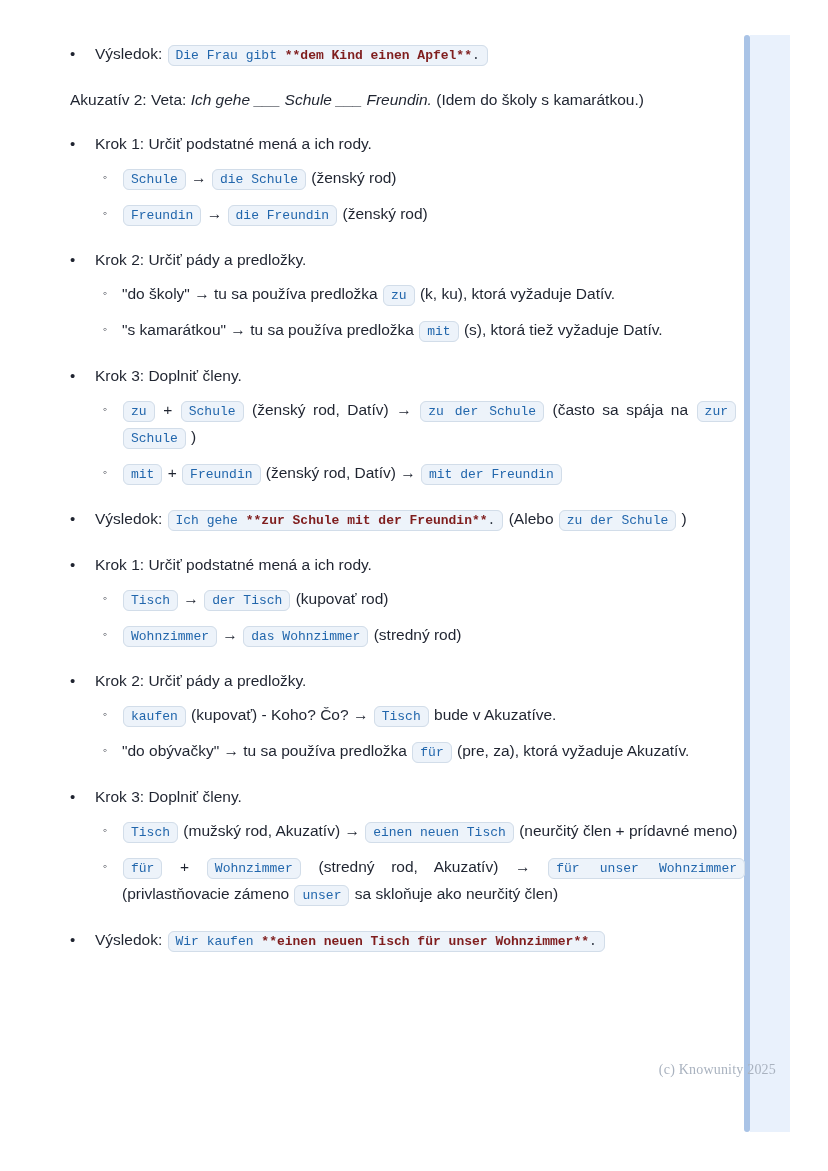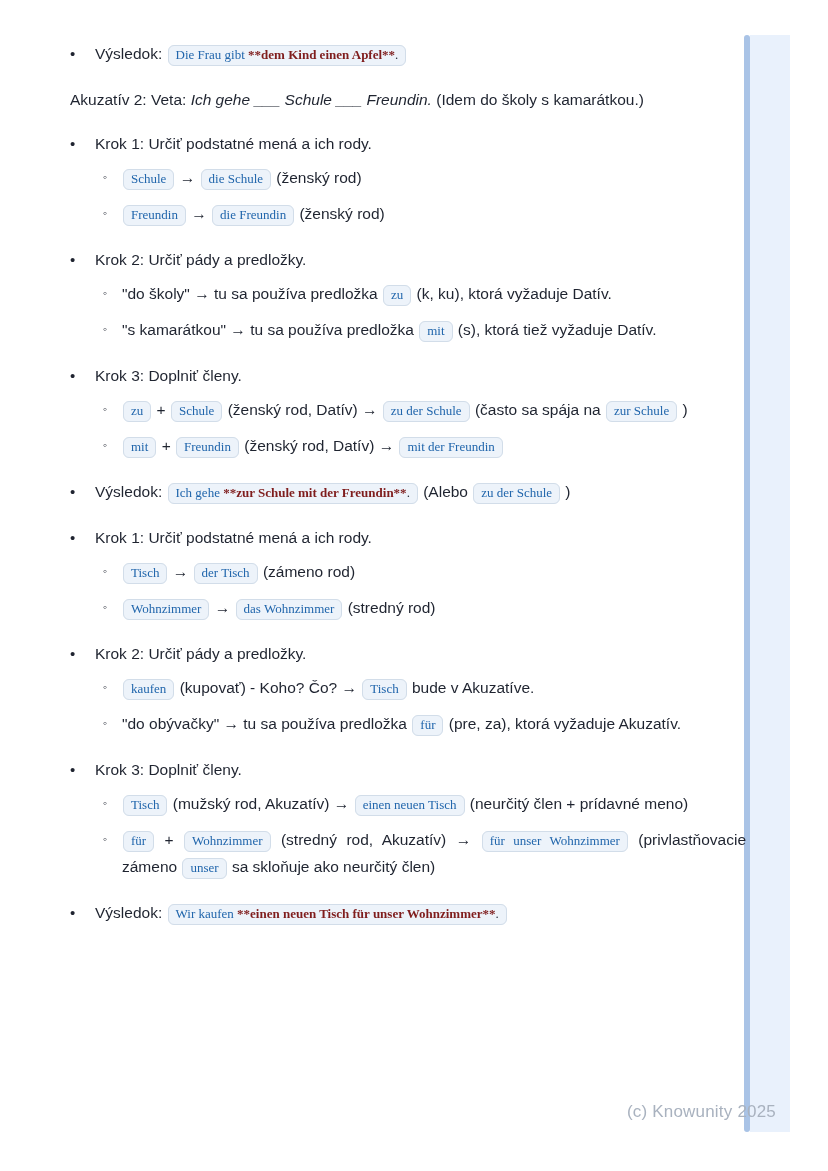--- a/index.html
+++ b/index.html
@@ -21,34 +21,34 @@
   .sub{display:flex;margin-top:9px;}
   .m2{flex:none;width:19px;margin-left:8px;font-size:12px;}
   .stext{flex:1;text-align:justify;min-width:0;}
   .chip{
     font-family:"Liberation Mono","DejaVu Sans Mono",monospace;
     font-size:13px;
     background:#edf3fa;border:1px solid #d2dde9;border-radius:6px;
     padding:2px 7px;margin:0 1px;
     -webkit-box-decoration-break:clone;box-decoration-break:clone;
   }
-  .seg{color:#2166ac;font-weight:500;font-family:Liberation Serif, serif;}
+  .seg{color:#2166ac;font-weight:500;}
   .seg-b{color:#7f1d1d;font-weight:700;}
   .seg-d{color:#2c3440;font-weight:500;}
   .strip-fill{
     position:absolute;left:750px;top:35px;width:40px;height:1097px;
     background:#e9f1fc;
   }
   .strip-bar{
     position:absolute;left:744px;top:35px;width:6px;height:1097px;
     background:#a9c3e6;border-radius:3px;
   }
   .watermark{
-    position:absolute;right:52px;top:1102px;z-index:3;
-    font-size:17px;color:#a9b2bf;letter-spacing:.2px;
+    position:absolute;right:52px;top:1062px;z-index:3;
+    font-size:14px;color:#a9b2bf;letter-spacing:.2px;font-family:Liberation Serif, serif;
   }
 </style>
 </head>
 <body>
 
 <div class="page">
   <div class="strip-fill"></div>
   <div class="strip-bar"></div>
   <div class="content" id="doc">
       <div class="b1">
@@ -97,21 +97,21 @@
       </div>
       <div class="b1">
         <span class="m1">•</span>
         <div class="body"><span class="b ">Výsledok:</span><span> </span><span class="chip"><span class="seg">Ich gehe </span><span class="seg seg-b">**zur Schule mit der Freundin**</span><span class="seg seg-d">.</span></span><span> (Alebo </span><span class="chip"><span class="seg">zu der Schule</span></span><span> )</span></div>
       </div>
       <div class="b1">
         <span class="m1">•</span>
         <div class="body"><span class="b ">Krok 1: Určiť podstatné mená a ich rody.</span><div class="subs">
             <div class="sub">
               <span class="m2">◦</span>
-              <div class="stext"><span class="chip"><span class="seg">Tisch</span></span><span> → </span><span class="chip"><span class="seg">der Tisch</span></span><span> (zámeno rod)</span></div>
+              <div class="stext"><span class="chip"><span class="seg">Tisch</span></span><span> → </span><span class="chip"><span class="seg">der Tisch</span></span><span> (kupovať rod)</span></div>
             </div>
             <div class="sub">
               <span class="m2">◦</span>
               <div class="stext"><span class="chip"><span class="seg">Wohnzimmer</span></span><span> → </span><span class="chip"><span class="seg">das Wohnzimmer</span></span><span> (stredný rod)</span></div>
             </div>
           </div></div>
       </div>
       <div class="b1">
         <span class="m1">•</span>
         <div class="body"><span class="b ">Krok 2: Určiť pády a predložky.</span><div class="subs">

